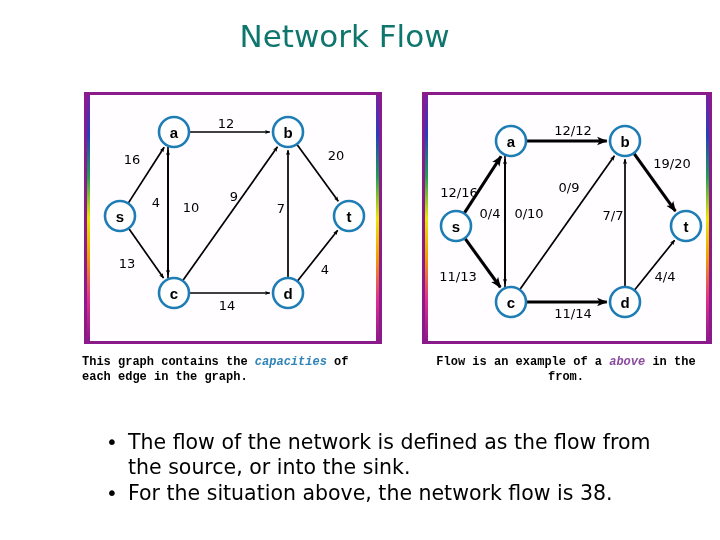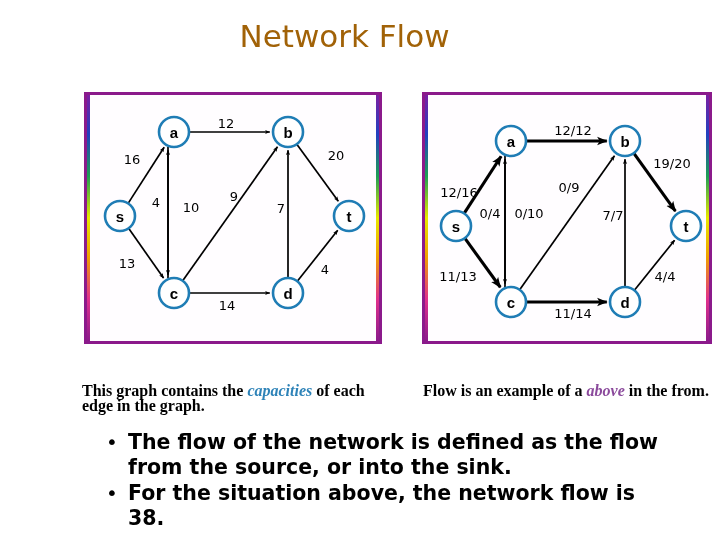--- a/index.html
+++ b/index.html
@@ -21,21 +21,21 @@
     height: 540px;
   }
   #slide-title {
     position: absolute;
     left: 0;
     top: 18px;
     width: 689px;
     text-align: center;
     font-size: 31px;
     font-weight: normal;
-    color: #a16207;
+    color: #0f766e;
     letter-spacing: 0px;
     font-family: "DejaVu Sans", sans-serif;
   }
 
   
   .panel {
     position: absolute;
     box-sizing: border-box;
     background: #fffdff;
   }
@@ -62,26 +62,25 @@
 
   .graph-svg {
     position: absolute;
     left: 0; top: 0;
     overflow: visible;
   }
 
   
   .caption {
     position: absolute;
-    font-size: 16px;
+    font-size: 12px;
     font-weight: bold;
     color: #000000;
     line-height: 15px;
-    font-family: Liberation Serif, serif;
-    margin-top: 28px;
+    font-family: Liberation Mono, monospace;
   }
   .caption .hl-cap {
     color: #2E83B8;
     font-style: italic;
     font-weight: bold;
   }
   .caption .hl-flow {
     color: #8B4A9C;
     font-style: italic;
     font-weight: bold;
@@ -107,21 +106,20 @@
   }
   .bullet .dot {
     width: 22px;
     flex: 0 0 22px;
     text-align: left;
     font-size: 20px;
     line-height: 25px;
   }
   .bullet .btxt {
     flex: 1 1 auto;
-    font-weight: bold;
   }
   #bullet-1 { padding-left: 0px; }
   #bullet-2 { padding-left: 0px; }
 
   text.node-label {
     font-family: "Liberation Sans", sans-serif;
     font-size: 15px;
     font-weight: bold;
     fill: #000000;
     text-anchor: middle;

